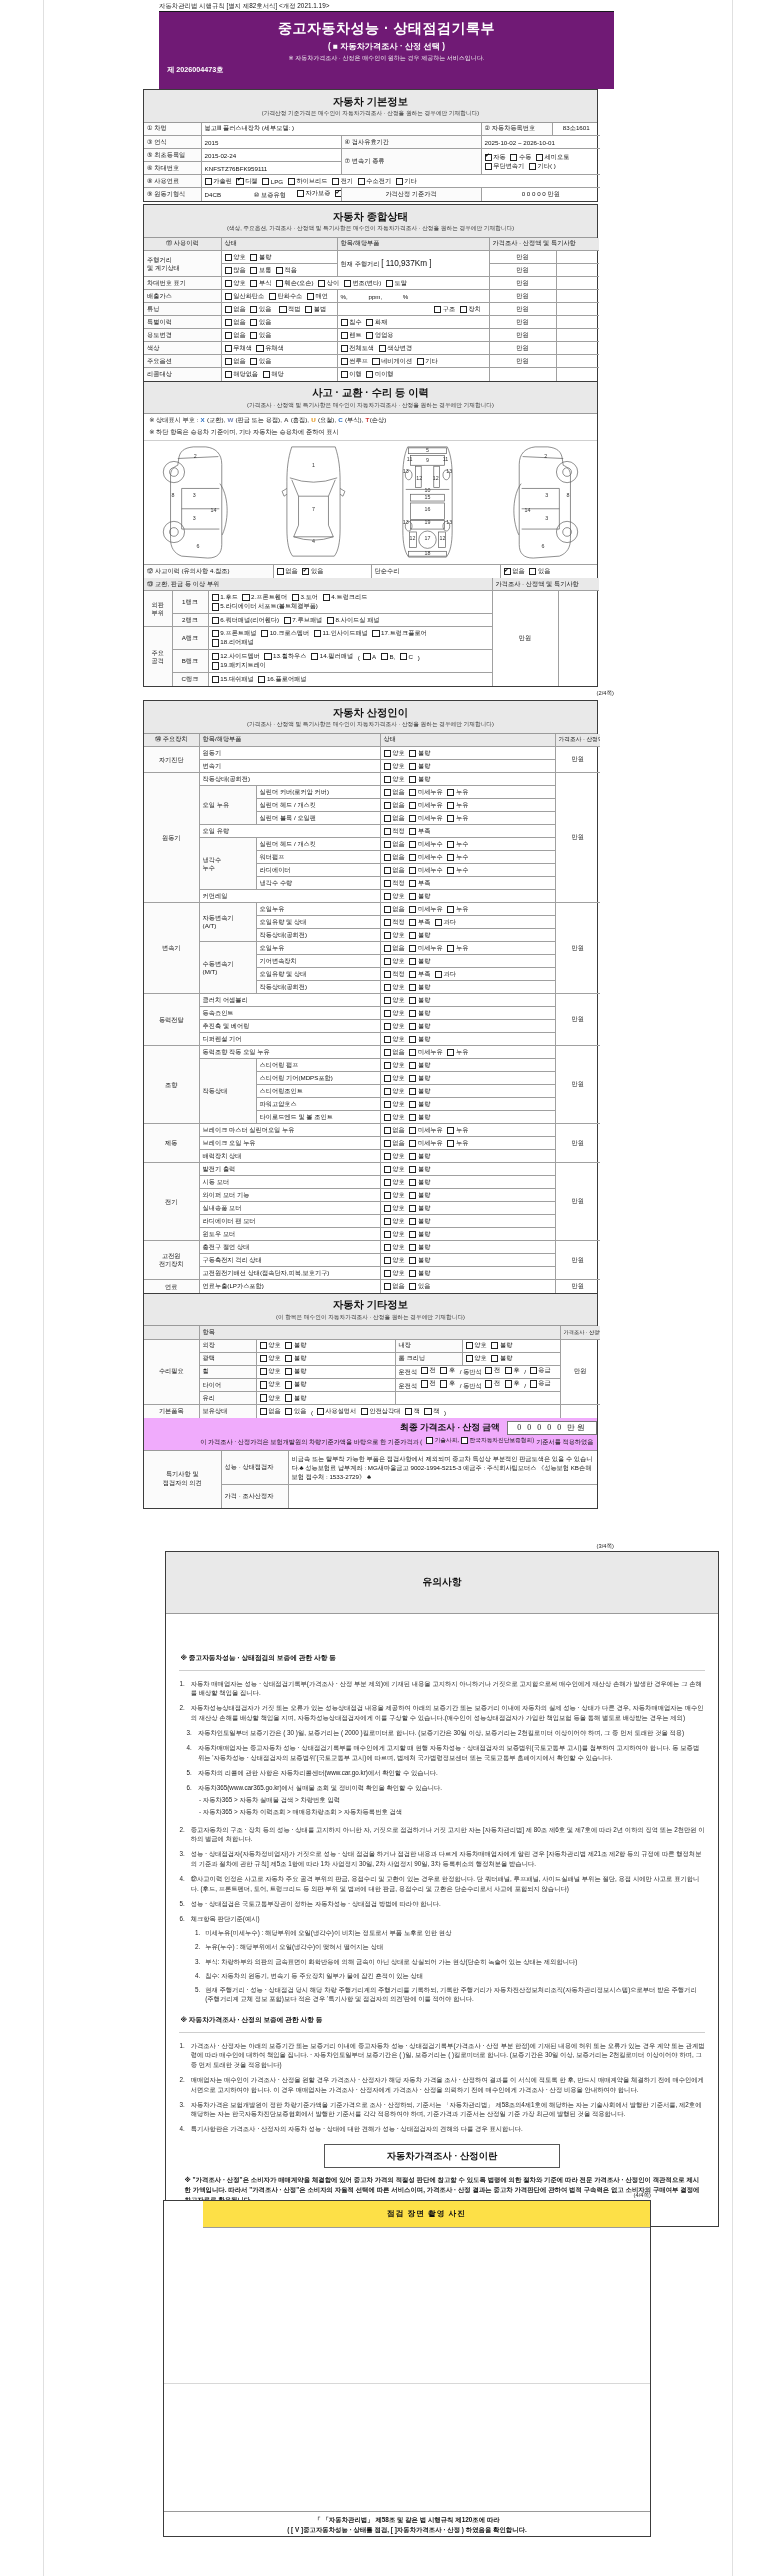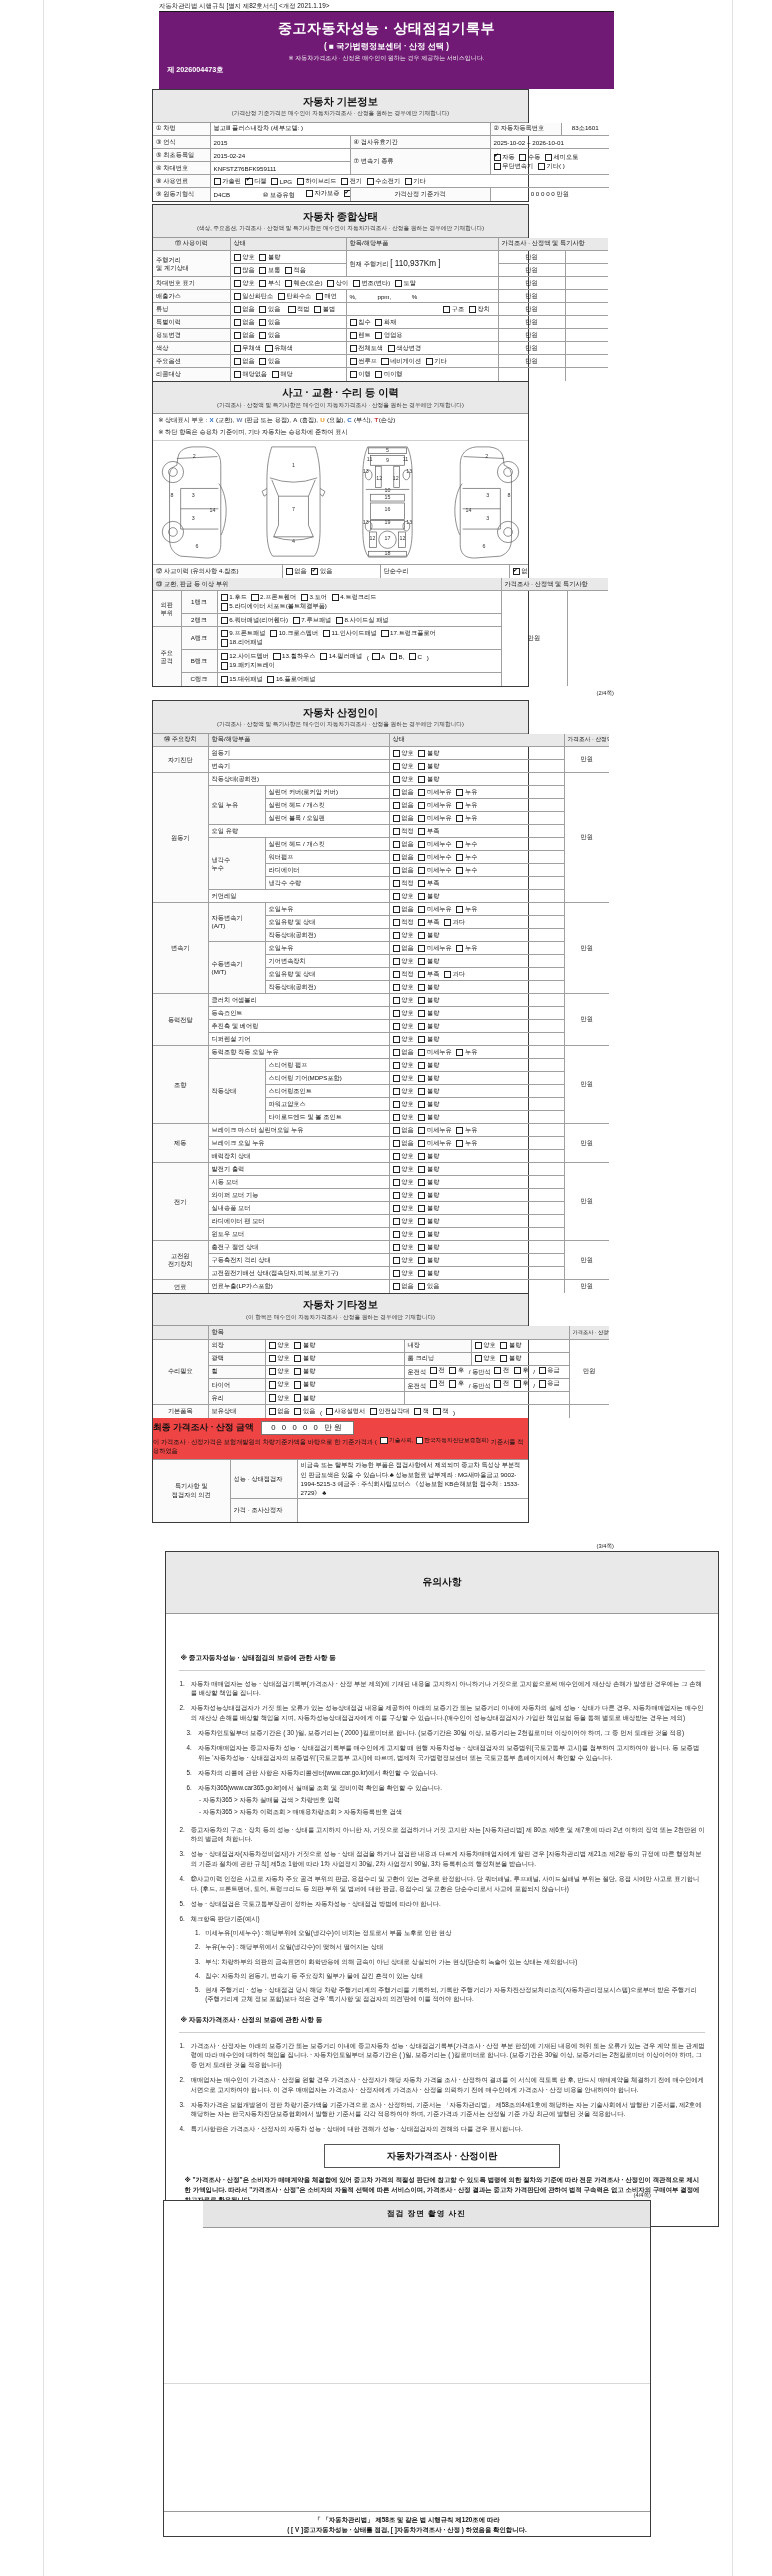--- a/index.html
+++ b/index.html
@@ -9,21 +9,21 @@
   .edge{position:absolute;top:0;bottom:0;width:0.5px;background:#e0e0e0;}
   
   #regline{left:159px;top:1.5px;font-size:6.4px;color:#111;}
   
   #hdr{left:159px;top:10.8px;width:455px;height:77px;background:#42474d;border-top:1.5px solid #16181a;color:#fff;}
   #hdr .t1{text-align:center;font-size:14px;font-weight:bold;letter-spacing:0.5px;padding-top:8.2px;}
   #hdr .t2{text-align:center;font-size:8.2px;font-weight:bold;margin-top:3.1px;}
   #hdr .t3{text-align:center;font-size:6px;margin-top:2.1px;color:#f2f2f2;}
   #hdr .dno{position:absolute;left:8.2px;bottom:14px;font-size:7.2px;font-weight:bold;}
   
-  .formbox{left:152px;width:377px;background:#fff;border:1px solid #3c3c3c;box-sizing:border-box;}
+  .formbox{left:143px;width:455px;background:#fff;border:1px solid #3c3c3c;box-sizing:border-box;}
   .band{background:#e9e9e9;border-bottom:0.5px solid #9a9a9a;text-align:center;}
   .band .bt{font-size:10.3px;font-weight:bold;padding-top:4.6px;}
   .band .bs{font-size:5.7px;color:#333;padding:1.5px 0 3.6px 0;}
   table{border-collapse:collapse;width:100%;table-layout:fixed;}
   td{border:0.5px solid #a0a0a0;font-size:6.2px;padding:0.5px 3.1px;vertical-align:middle;overflow:hidden;white-space:nowrap;height:13px;box-sizing:border-box;}
   td.hd{background:#e9e9e9;font-size:6.2px;}
   td.lb{background:#fbfbfb;}
   td.ctr{text-align:center;}
   td.pre{white-space:pre-line;line-height:1.25;}
   td.pr{text-align:center;font-size:6.2px;}
@@ -37,21 +37,21 @@
   .pgmark{font-size:5.7px;color:#222;text-align:right;}
   
   #marks-line,.plainnote{font-size:6.2px;padding:1.5px 5.2px;}
   .marksym{font-weight:bold;margin:0 0.5px;}
   
   #diagram{display:flex;justify-content:space-around;align-items:center;height:123px;border-bottom:0.5px solid #a0a0a0;background:#fff;}
   #diagram svg{display:block;}
   #diagram text{font-size:11px;fill:#333;text-anchor:middle;font-family:"Liberation Sans",sans-serif;}
   #diagram path,#diagram rect,#diagram circle,#diagram line,#diagram ellipse{fill:none;stroke:#5a5a5a;stroke-width:1.4;}
   
-  #final-band{background:#ef4444;border-bottom:0.5px solid #9a9a9a;text-align:left;padding:3.1px 0 2.6px 0;}
+  #final-band{background:#f0abfc;border-bottom:0.5px solid #9a9a9a;text-align:right;padding:3.1px 0 2.6px 0;font-family:Liberation Serif, serif;}
   #final-band .fl{font-size:8.8px;font-weight:bold;margin-right:7.2px;}
   #final-band .fv{display:inline-block;border:0.5px solid #777;background:#fff;font-size:7.7px;padding:1px 9.3px;letter-spacing:2.1px;}
   #final-band .fnote{font-size:5.7px;margin-top:2.1px;}
   #final-band .fnote .opt{font-size:5.7px;margin-right:2.1px;}
   
   #notice{left:165px;width:554px;border:1px solid #3c3c3c;box-sizing:border-box;background:#fff;}
   #notice .nband{background:#e9e9e9;border-bottom:0.5px solid #9a9a9a;height:61px;display:flex;align-items:center;justify-content:center;font-size:9.8px;font-weight:bold;}
   #notice .ncontent{padding:4.1px 13.4px 5.2px 13.4px;margin-top:28px;}
   .nsec{font-size:6.7px;font-weight:bold;padding:8.2px 1px 7.2px 1px;border-bottom:0.5px solid #cecece;margin-bottom:7.2px;}
   .nsec.first{border-top:none;}
@@ -60,39 +60,39 @@
   .nitem .nnum{flex:none;width:11.3px;font-weight:normal;}
   .nitem .ntxt{white-space:normal;}
   .nsub{font-size:6.3px;line-height:1.5;margin:-2.1px 0 4.1px 19.6px;color:#222;}
   .nsub2{display:flex;font-size:6.3px;line-height:1.5;margin:0 0 4.6px 15.5px;color:#222;}
   .nsub2 .nnum{flex:none;width:10.3px;}
   .nboxedwrap{text-align:center;margin-top:10.3px;}
   .nboxed{display:inline-block;border:0.5px solid #555;padding:4.1px 62px;font-size:9.3px;font-weight:bold;}
   .npara{font-size:6.4px;line-height:1.6;margin:7.2px 5.2px 3.1px 5.2px;white-space:normal;font-weight:bold;color:#222;}
   
   #photobox{left:163px;width:488px;border:1px solid #3c3c3c;box-sizing:border-box;background:#fff;}
-  #photobox .pband{background:#e5e5e5;border-bottom:0.5px solid #9a9a9a;height:26px;display:flex;align-items:center;justify-content:center;font-size:7.7px;font-weight:bold;letter-spacing:1px;margin-left:39px;}
+  #photobox .pband{background:#fde047;border-bottom:0.5px solid #9a9a9a;height:26px;display:flex;align-items:center;justify-content:center;font-size:7.7px;font-weight:bold;letter-spacing:1px;margin-left:39px;}
   .photo-cell{height:155px;border-bottom:0.5px solid #d8d8d8;background:#fff;}
   .photo-cell.second{height:127px;border-bottom:0.5px solid #9a9a9a;}
   #signband{background:#e9e9e9;height:38px;position:relative;border-bottom:0.5px solid #9a9a9a;}
   #signband .sg{text-align:center;font-size:7.7px;font-weight:bold;padding-top:5.2px;letter-spacing:2.1px;}
   #signband .fee{position:absolute;right:19.6px;bottom:4.1px;font-size:8.8px;font-weight:bold;}
   #footerlines{text-align:center;font-size:6.4px;line-height:1.7;padding-top:2.6px;font-weight:bold;}
 </style>
 </head>
 <body>
 
 <div class="edge" style="left:43px"></div>
 <div class="edge" style="left:732px"></div>
 
 <div class="abs" id="regline">자동차관리법 시행규칙 [별지 제82호서식] &lt;개정 2021.1.19&gt;</div>
 
 <div class="abs" id="hdr" style="background: #701a75;">
   <div class="t1">중고자동차성능 · 상태점검기록부</div>
-  <div class="t2">( ■ 국가법령정보센터 · 산정 선택 )</div>
+  <div class="t2">( ■ 자동차가격조사 · 산정 선택 )</div>
   <div class="t3">※ 자동차가격조사 · 산정은 매수인이 원하는 경우 제공하는 서비스입니다.</div>
   <div class="dno">제 2026004473호</div>
 </div>
 
 <div class="abs formbox" id="box1" style="top:89px">
   <div class="band">
     <div class="bt">자동차 기본정보</div>
     <div class="bs">(가격산정 기준가격은 매수인이 자동차가격조사 · 산정을 원하는 경우에만 기재합니다)</div>
   </div>
   <table class="outer-flat">

